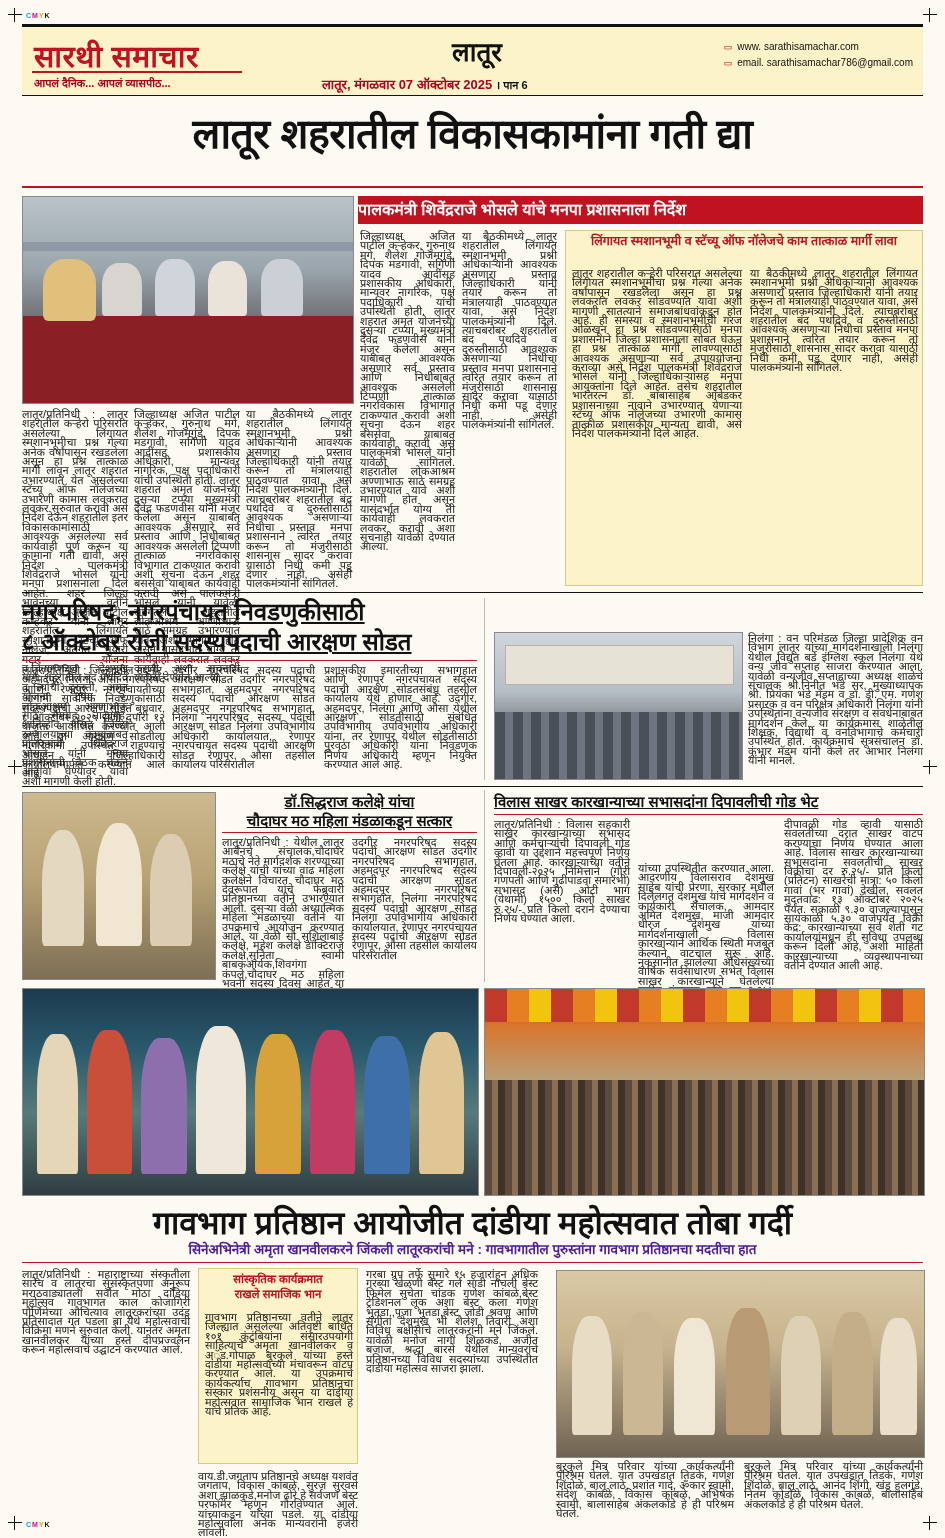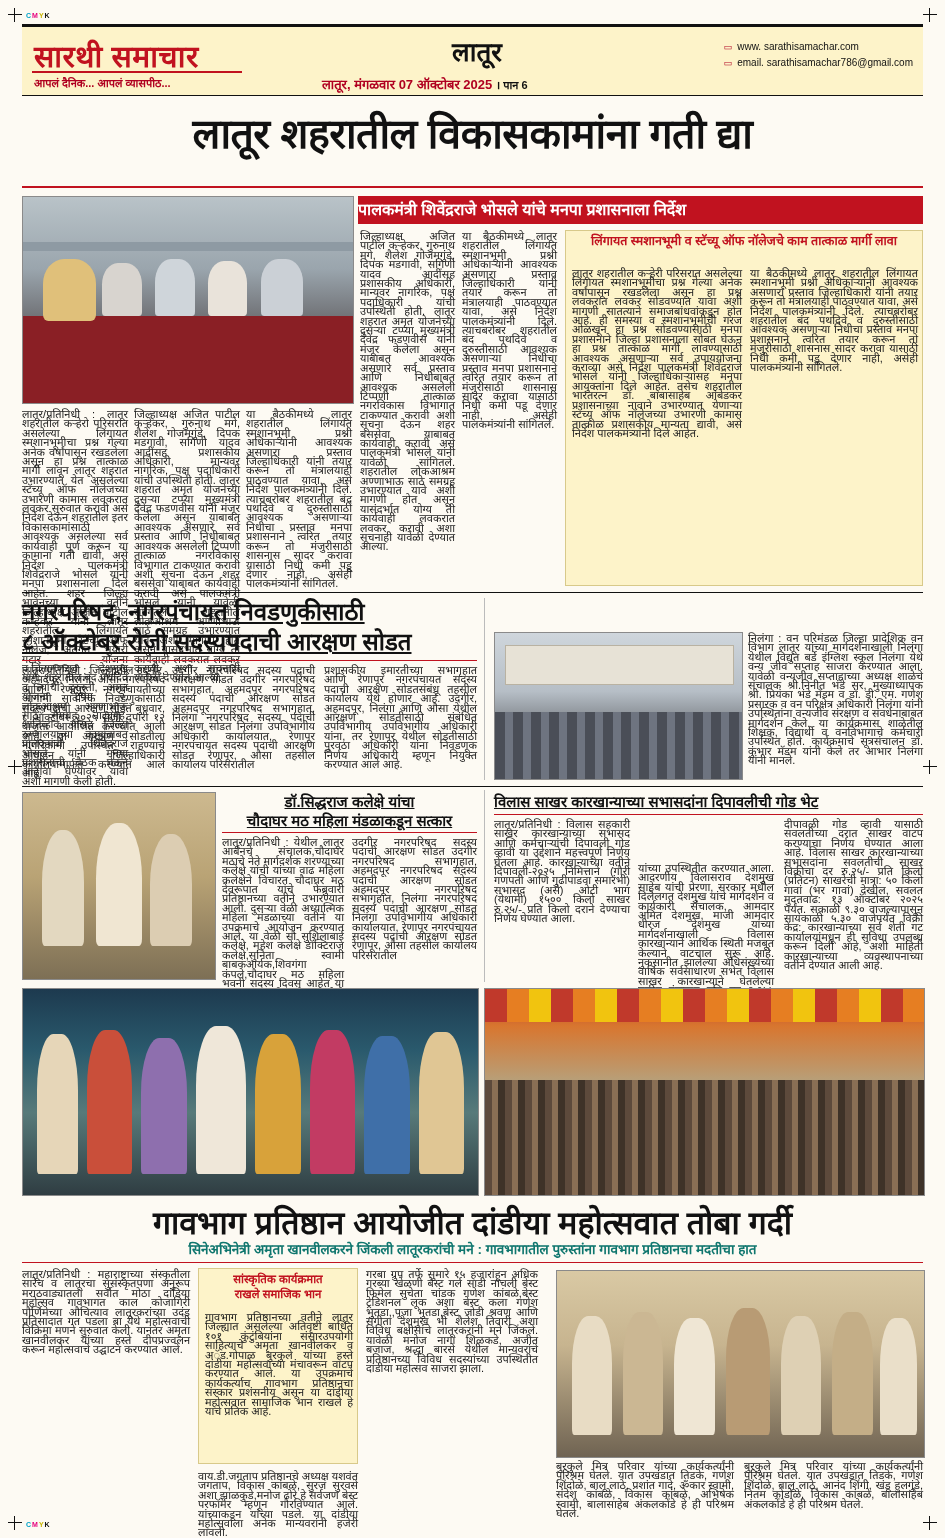--- a/index.html
+++ b/index.html
@@ -40,21 +40,21 @@
   .photo{position:absolute;background:#9aa7b0;overflow:hidden;border:1px solid #8a8a8a;}
 
   .boxy{position:absolute;background:#fdf3c9;border:1px solid #d8c98a;box-sizing:border-box;}
   .boxtitle{font-size:12.5px;font-weight:bold;color:#c1121f;text-align:center;padding:3px 4px 1px;line-height:15px;}
 
   .secthead{position:absolute;font-weight:bold;color:#111;text-decoration:underline;}
   .rule{position:absolute;background:#111;}
   .vrule{position:absolute;background:#bbb;width:1px;}
 
   .bigband{position:absolute;left:22px;width:901px;text-align:center;font-weight:bold;}
-  .magenta{color:#0f766e;}
+  .magenta{color:#4c1d95;}
 </style>
 </head>
 <body>
 
 <div class="page">
 
   <div class="regmark" style="left:8px;top:8px;"></div>
   <div class="regmark" style="right:8px;top:8px;"></div>
   <div class="regmark" style="left:8px;bottom:8px;"></div>
   <div class="regmark" style="right:8px;bottom:8px;"></div>

